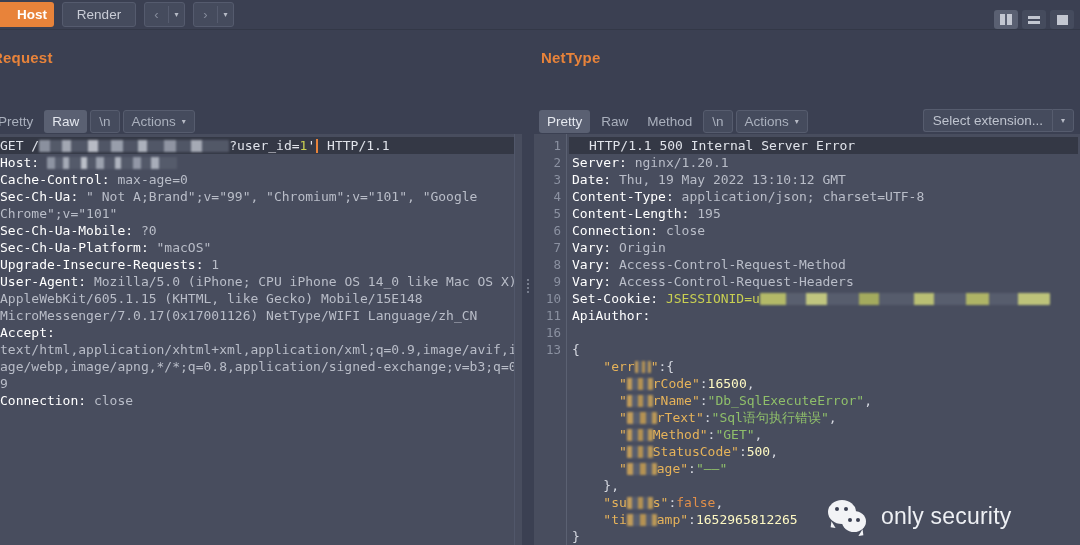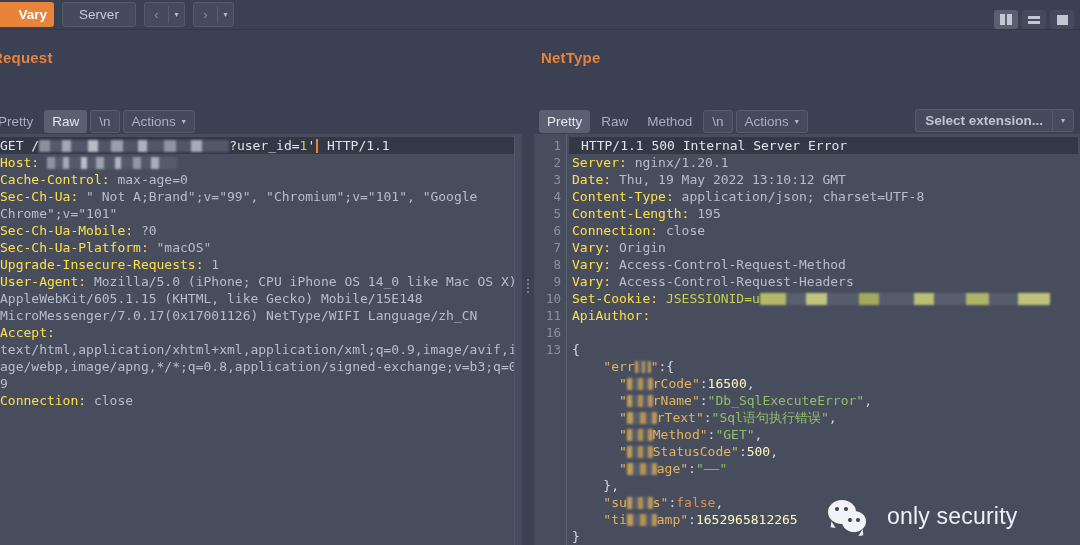--- a/index.html
+++ b/index.html
@@ -88,21 +88,21 @@
 
   .ext-select {
     position: absolute; top: 79px; right: 6px;
     height: 23px; display: flex; align-items: stretch;
     font-size: 13.5px;
   }
   .ext-label {
     background: #454b5d; border: 1px solid #565c6e; border-right: none;
     border-radius: 3px 0 0 3px;
     color: #bfc4cf; padding: 0 9px;
-    display: flex; align-items: center; white-space: nowrap; font-weight: bold;
+    display: flex; align-items: center; white-space: nowrap;
   }
   .ext-caret {
     background: #454b5d; border: 1px solid #565c6e; border-radius: 0 3px 3px 0;
     width: 22px; display: flex; align-items: center; justify-content: center;
     color: #b6bac5; font-size: 8px; cursor: pointer;
   }
 
   
   #layout-modes {
     position: absolute; right: 6px; top: 10px;
@@ -140,25 +140,25 @@
     border-right: 1px solid #5b6172;
     user-select: none;
   }
   .code { position: absolute; top: 0; padding-top: 3px; white-space: pre; }
   #code-request { left: 0; width: 522px; }
   #code-response { left: 38px; width: 509px; }
 
   .ln { height: 17px; white-space: pre; }
   .ln.hl { background: #343845; }
   #editor-request .ln.hl { width: 514px; }
-  #editor-response .ln.hl { width: 509px; margin-left: -3px; padding-left: 12px; }
+  #editor-response .ln.hl { width: 509px; margin-left: -3px; padding-left: 20px; }
 
   
   .c-def  { color: #e0e3ea; }
-  .c-hdr  { color: #fde047; }
+  .c-hdr  { color: #ffffff; }
   .c-val  { color: #b9bdc8; }
   .c-key  { color: #e6b35a; }
   .c-str  { color: #8fbf6a; }
   .c-num  { color: #fef9c3; }
   .c-bool { color: #e08f4a; }
   .c-punc { color: #d5d8e0; }
   .c-qnum { color: #c8cf52; }
   .c-quote{ color: #e8eaef; }
   .u { }
 
@@ -193,21 +193,21 @@
 
   
   #req-scroll-gap {
     position: absolute; left: 514px; top: 104px; width: 8px; height: 411px;
     background: #484d5e; border-left: 1px solid #51576a;
   }
 
   
   #watermark {
     position: absolute; left: 828px; top: 470px;
-    display: flex; align-items: center; gap: 15px;
+    display: flex; align-items: center; gap: 9px;
     pointer-events: none;
   }
   .wm-text { color: #eef0f4; font-size: 23px; letter-spacing: .2px; }
   .wm-logo { position: relative; width: 44px; height: 33px; }
   .bub {
     position: absolute; background: #f2f3f6; border-radius: 50%;
   }
   .bub-big { left: 0; top: 0; width: 28px; height: 24px; }
   .bub-big:after {
     content: ""; position: absolute; left: 3px; bottom: -4px;
@@ -222,24 +222,24 @@
     border-bottom: 0; border-left: 5px solid transparent;
     transform: rotate(-8deg);
   }
   .eye { position: absolute; width: 4px; height: 4px; border-radius: 50%; background: #3b4052; }
 </style>
 </head>
 <body>
 
 <div id="toolbar">
   <div class="btn-send">
-    <span>Vary</span>
+    <span>Host</span>
   </div>
   <div class="btn-cancel">
-    <span>Server</span>
+    <span>Render</span>
   </div>
 
   <div class="nav-group nav-prev">
     <span class="nav-arrow">‹</span>
     <span class="nav-sep"></span>
     <span class="nav-caret">▾</span>
   </div>
 
   <div class="nav-group nav-next">
     <span class="nav-arrow">›</span>

